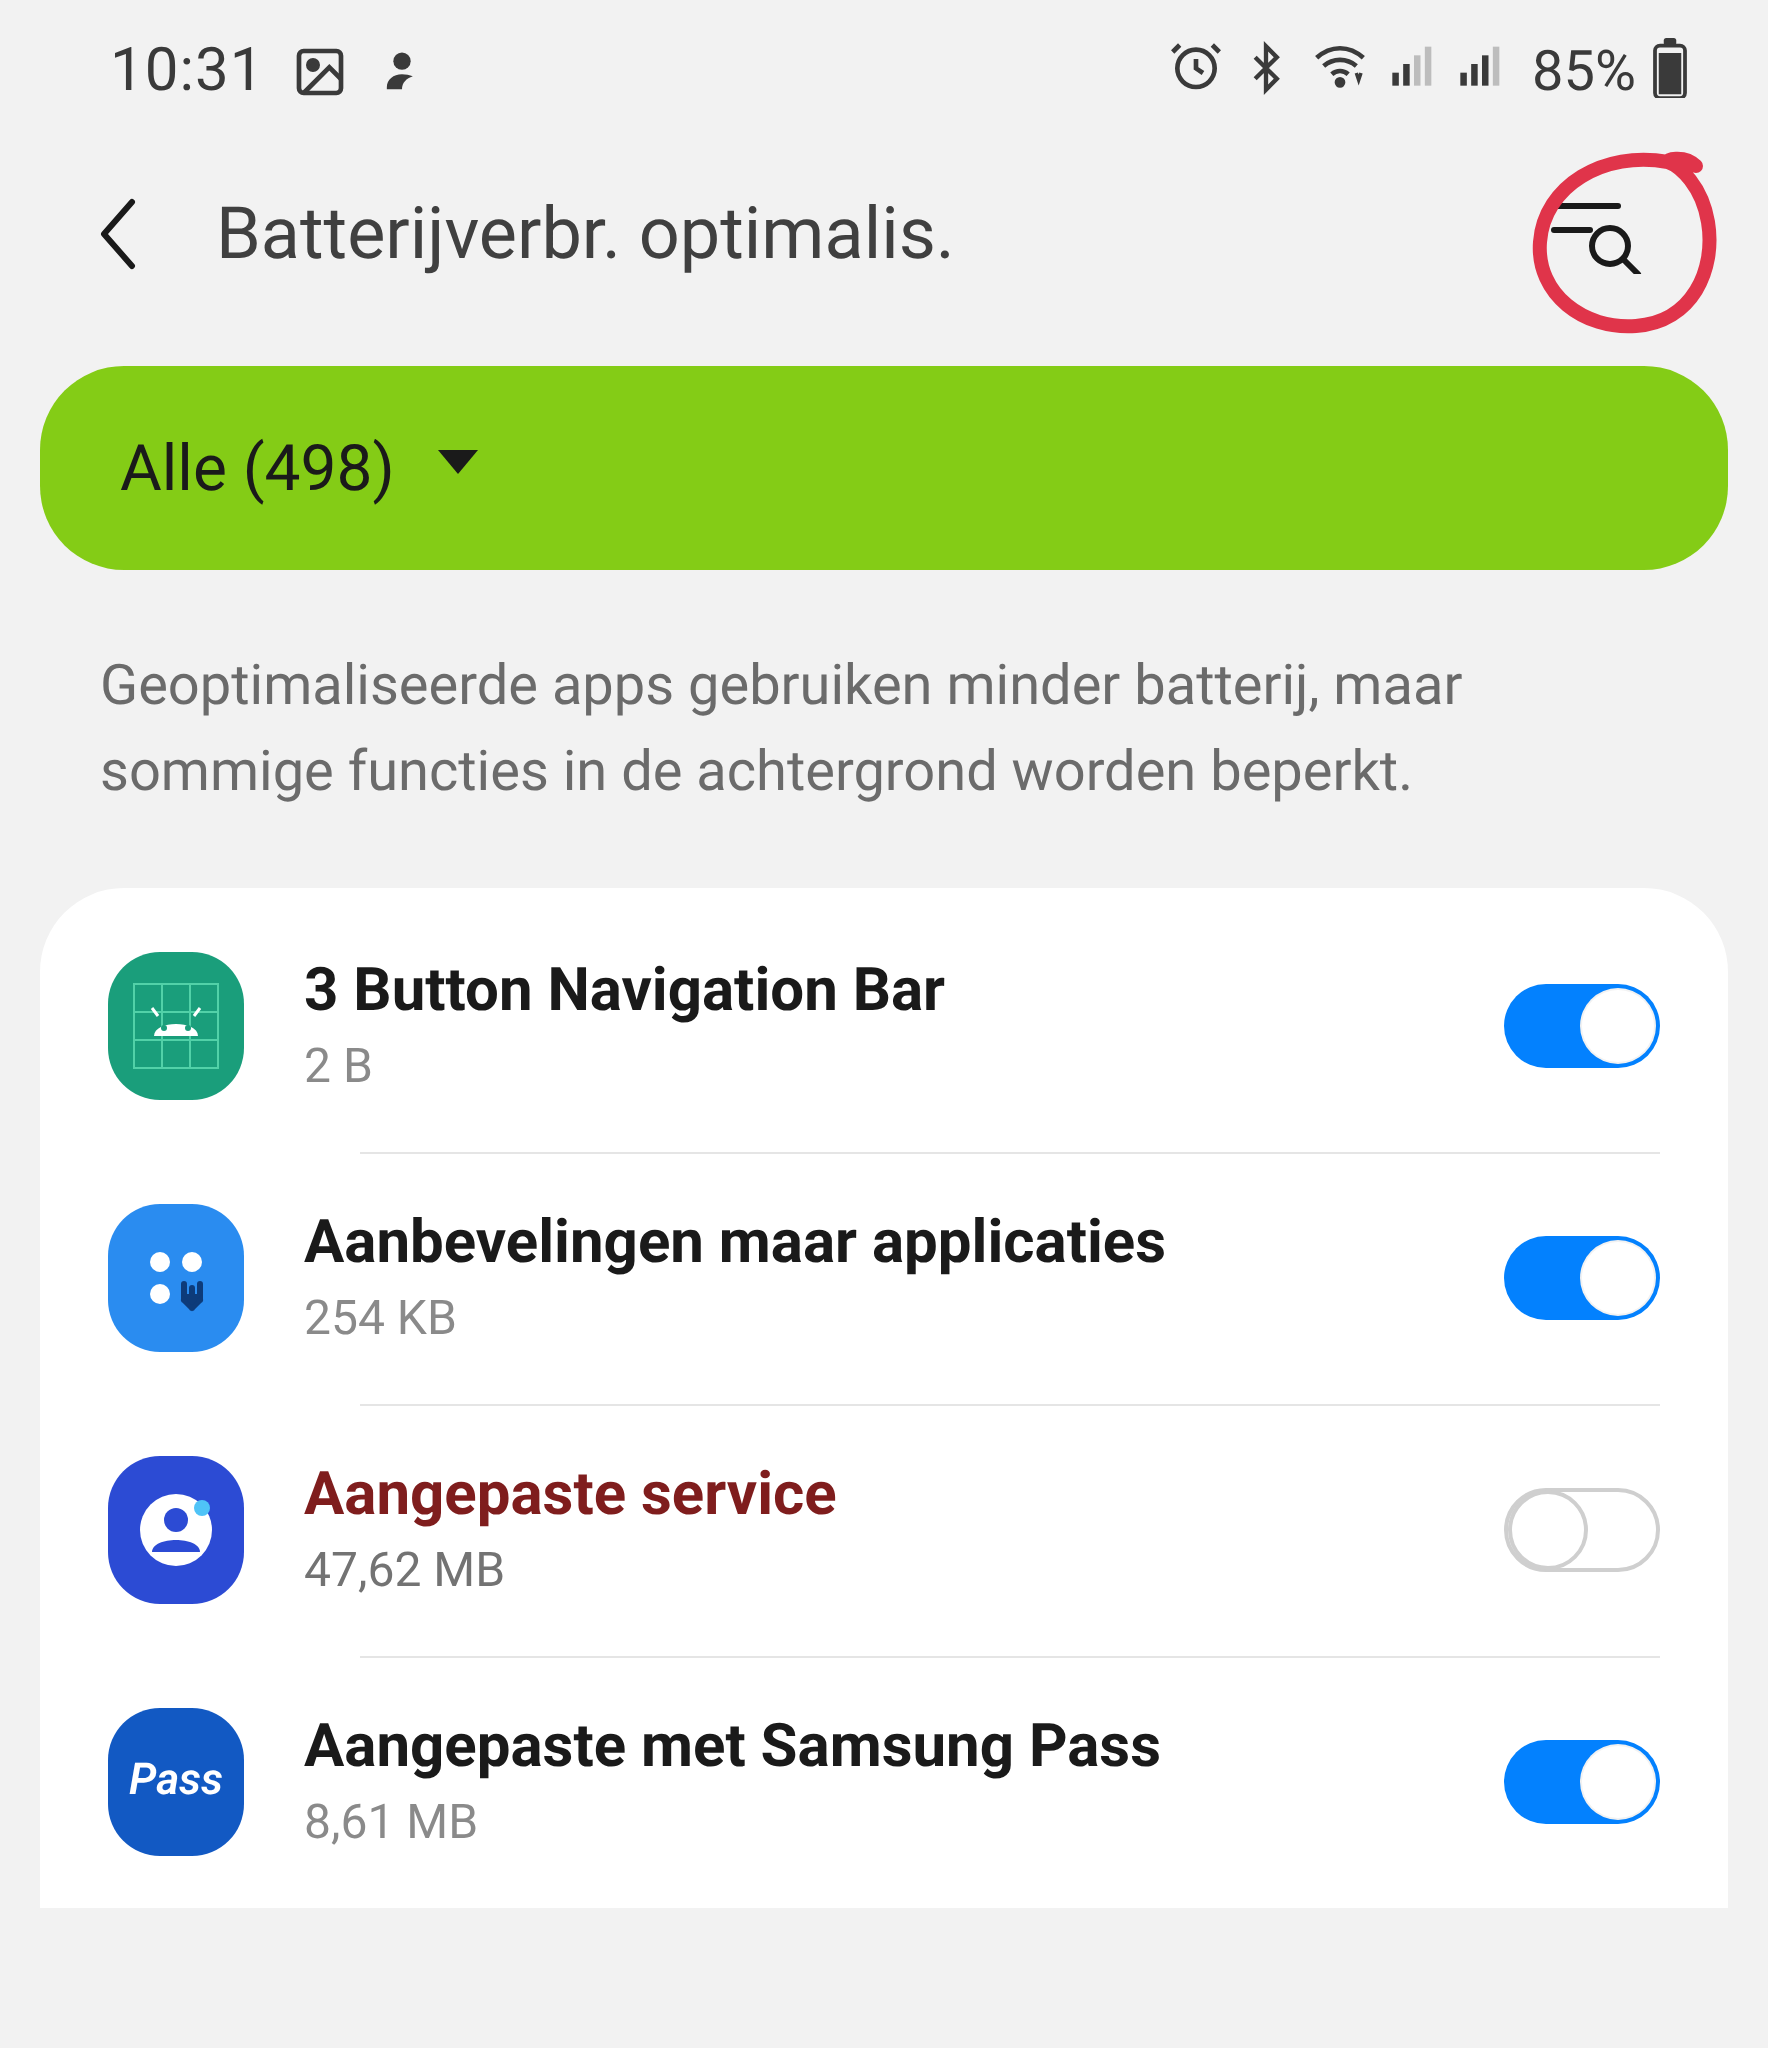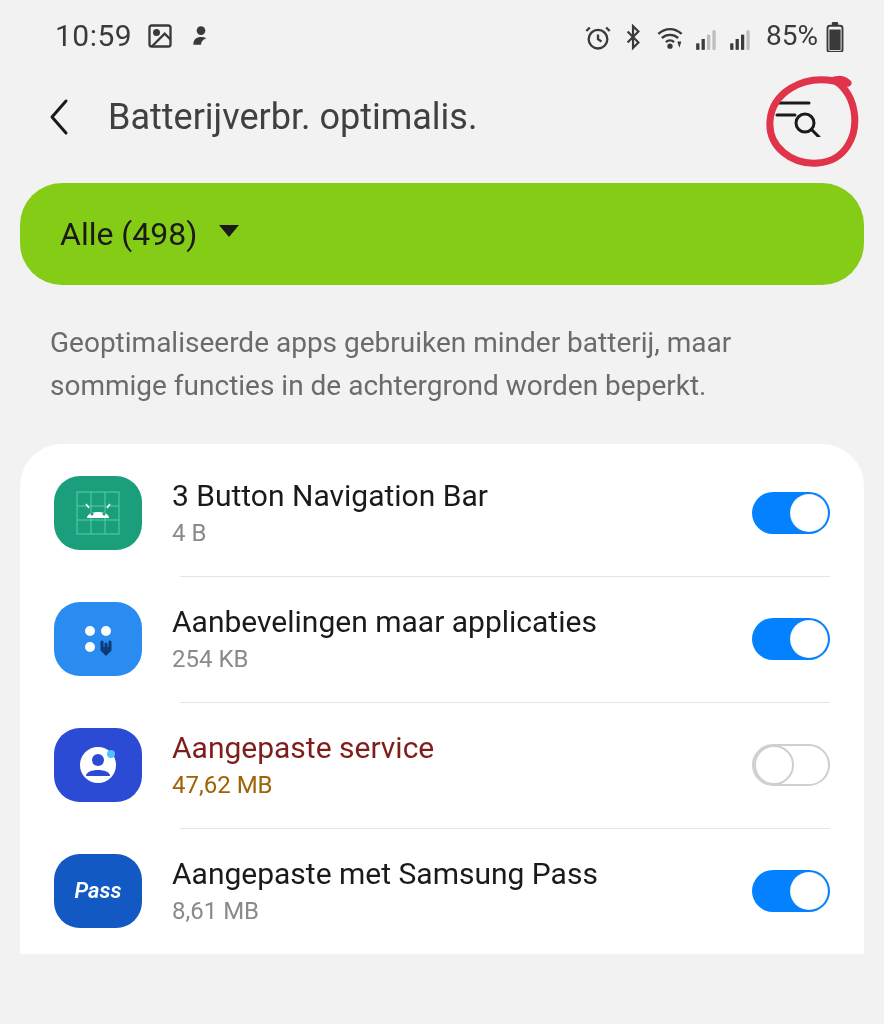--- a/index.html
+++ b/index.html
@@ -15,21 +15,21 @@
   
   .status-bar {
     display: flex;
     justify-content: space-between;
     align-items: center;
     padding: 18px 40px 10px 55px;
     font-size: 28px;
     color: #3a3a3a;
   }
   .status-left { display: flex; align-items: center; gap: 14px; }
-  .status-right { display: flex; align-items: flex-end; gap: 8px; }
+  .status-right { display: flex; align-items: flex-start; gap: 8px; }
   .status-time { font-size: 30px; letter-spacing: 0.5px;}
   .ico { display: inline-flex; align-items: center; justify-content: center; }
 
   
   .header {
     display: flex;
     align-items: center;
     padding: 28px 30px 40px 40px;
     gap: 28px;
     position: relative;
@@ -84,34 +84,34 @@
   .app-row + .app-row::before {
     content: "";
     position: absolute;
     top: 0;
     left: 160px;
     right: 34px;
     height: 1px;
     background: #e5e5e5;
   }
   .app-icon {
-    width: 88px;
+    width: 68px;
     height: 74px;
     border-radius: 22px;
     flex-shrink: 0;
     display: flex;
     align-items: center;
     justify-content: center;
     text-align: right;
   }
   .app-info { flex: 1; min-width: 0; }
-  .app-name { font-size: 30px; color: #1a1a1a; margin-bottom: 6px;}
+  .app-name { font-size: 30px; color: #1a1a1a; margin-bottom: 6px; font-weight: bold;}
   .app-size { font-size: 24px; color: #8a8a8a; }
   .app-row.disabled .app-name { color: #7f1d1d; }
-  .app-row.disabled .app-size { color: #a16207; }
+  .app-row.disabled .app-size { color: #737373; }
 
   
   .toggle {
     width: 78px;
     height: 42px;
     border-radius: 21px;
     position: relative;
     flex-shrink: 0;
   }
   .toggle.on { background: #0381fe; }
@@ -131,21 +131,21 @@
   .ic-green { background: #1a9e7b; border-radius: 26px; }
   .ic-blue1 { background: #2a8cf0; border-radius: 26px; }
   .ic-blue2 { background: #2c4bd4; border-radius: 26px; }
   .ic-blue3 { background: #1259c3; border-radius: 26px; }
 </style>
 </head>
 <body>
 
 <div class="status-bar">
   <div class="status-left">
-    <span class="status-time">10:59</span>
+    <span class="status-time">10:31</span>
     <span class="ico">
       <svg width="28" height="28" viewBox="0 0 24 24" fill="none" stroke="#3a3a3a" stroke-width="2">
           <rect x="3" y="3" width="18" height="18" rx="2"></rect>
           <circle cx="9" cy="9" r="2" fill="#3a3a3a"></circle>
           <path d="M21 15l-5-5L5 21" fill="none"></path>
         </svg>
     </span>
     <span class="ico">
       <svg width="26" height="26" viewBox="0 0 24 24" fill="#3a3a3a">
           <circle cx="12" cy="7" r="4"></circle>
@@ -242,21 +242,21 @@
           <line x1="32" y1="4" x2="32" y2="46" stroke="#52d1a8" stroke-width="1"></line>
           <path d="M14 30 C14 22, 36 22, 36 30 Z" fill="#fff"></path>
           <circle cx="19" cy="26" r="1.5" fill="#1a9e7b"></circle>
           <circle cx="31" cy="26" r="1.5" fill="#1a9e7b"></circle>
           <line x1="16" y1="20" x2="13" y2="16" stroke="#fff" stroke-width="1.5"></line>
           <line x1="34" y1="20" x2="37" y2="16" stroke="#fff" stroke-width="1.5"></line>
         </svg>
     </div>
     <div class="app-info">
       <div class="app-name">3 Button Navigation Bar</div>
-      <div class="app-size">4 B</div>
+      <div class="app-size">2 B</div>
     </div>
     <div class="toggle on">
         <div class="knob"></div>
       </div>
   </div>
 
   <div class="app-row">
     <div class="app-icon ic-blue1">
       <svg width="50" height="50" viewBox="0 0 50 50">
           <circle cx="17" cy="17" r="5" fill="#fff"></circle>

